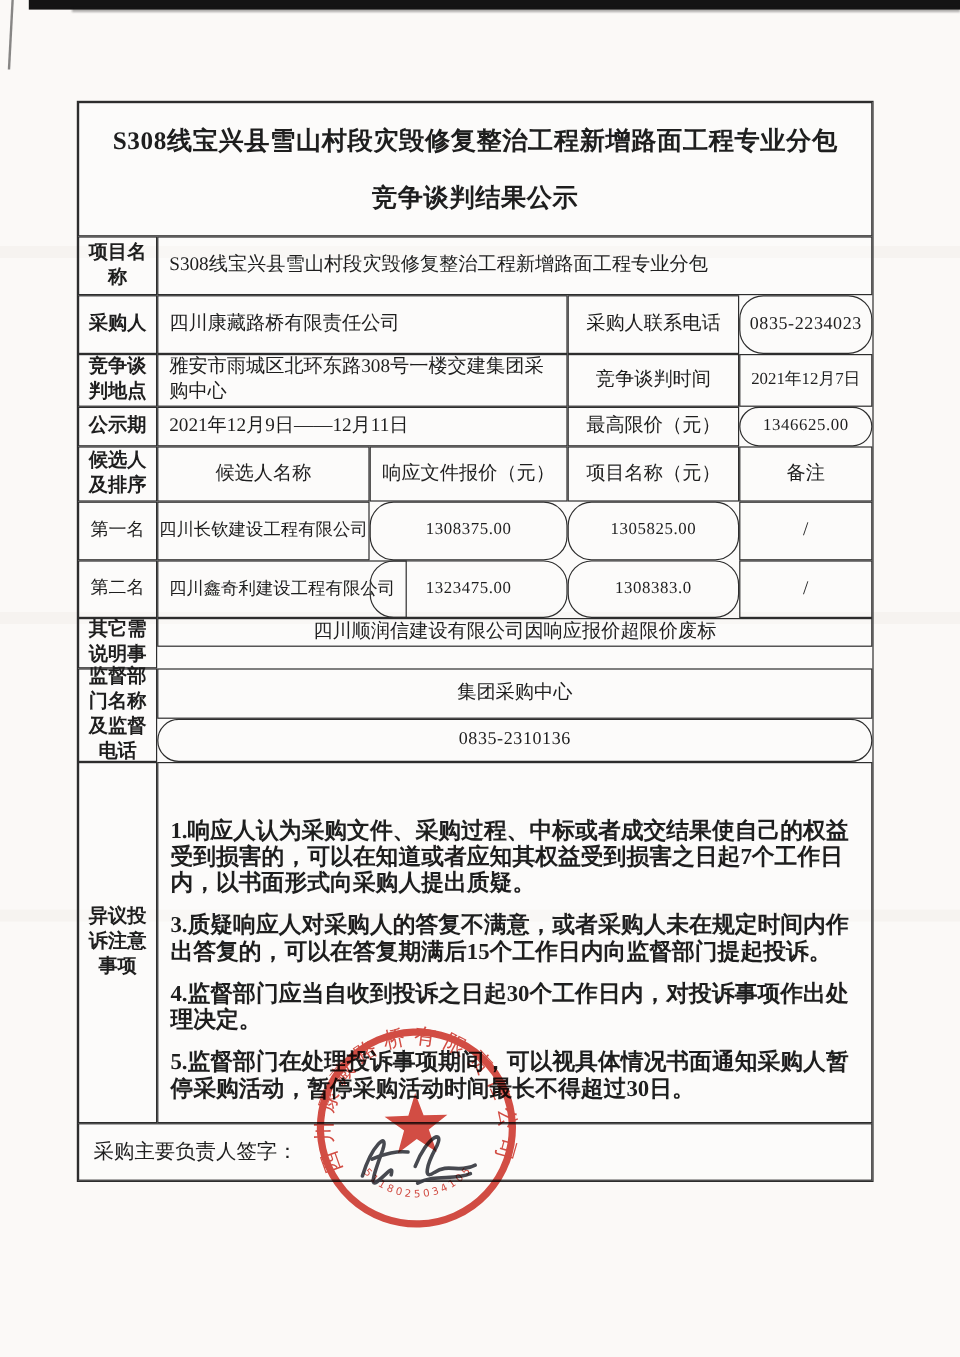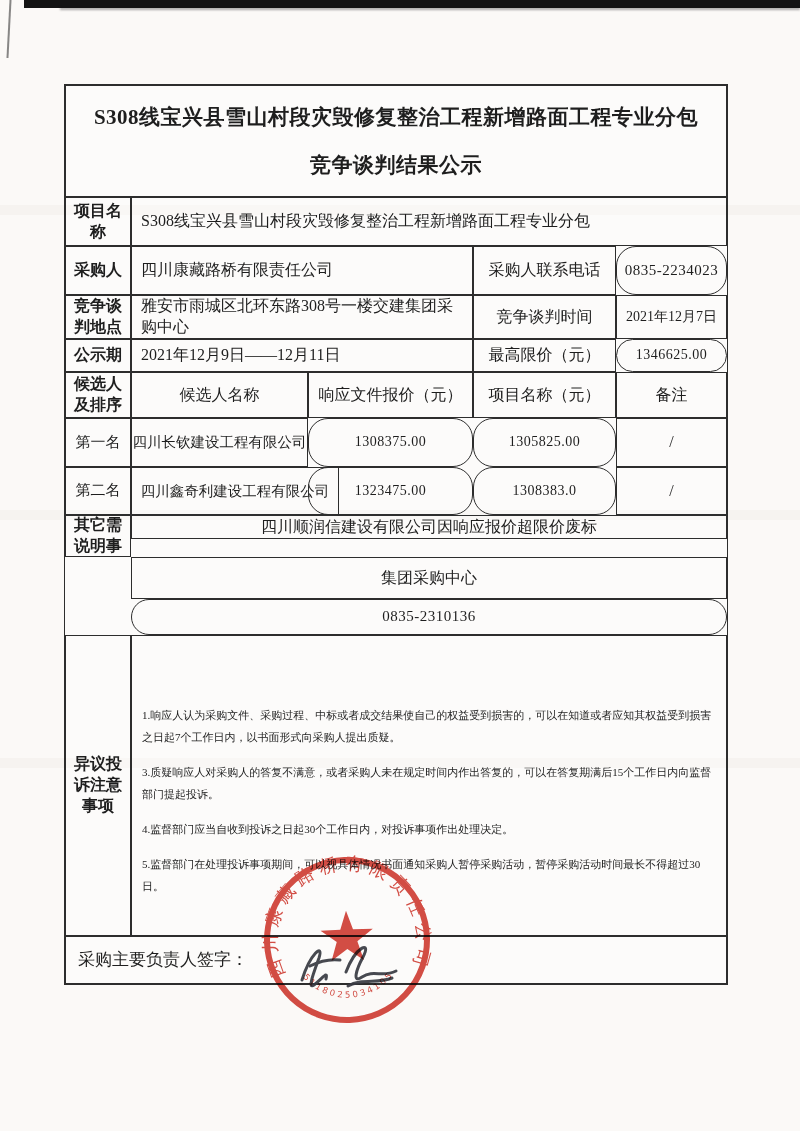--- a/index.html
+++ b/index.html
@@ -17,21 +17,21 @@
   .cell{
     position:absolute;box-sizing:border-box;border:1px solid #2d2d2d;
     display:flex;align-items:center;justify-content:center;
     text-align:center;font-size:16px;line-height:1.3;gap:13px;
   }
   .cell.lft{justify-content:flex-start;text-align:left;padding-left:9px;padding-right:6px;}
   .cell.lbl{padding:0 8px;font-weight:bold;}
   .num{font-size:14px;letter-spacing:.5px;border-radius:20px;}
   .title-cell{flex-direction:column;font-weight:bold;font-size:21px;line-height:35px;letter-spacing:.5px;}
   .obj-val{flex-direction:column;align-items:flex-start;justify-content:center;text-align:left;
-    font-size:11px;line-height:22px;padding:36px 10px 6px 10px;}
+    font-size:19px;line-height:22px;padding:36px 10px 6px 10px;font-weight:bold;}
   .sig-row{justify-content:flex-start;padding-left:12px;font-size:17px;text-align:right;}
   .stamp{position:absolute;left:261px;top:854px;width:172px;height:172px;z-index:3;
     mix-blend-mode:multiply;opacity:.88;transform:rotate(-2deg);}
   .signature{position:absolute;left:286px;top:926px;width:130px;height:78px;z-index:2;}
 </style>
 </head>
 <body>
 
 <div class="scan-top"></div>
 <div class="scan-top2"></div>
@@ -79,20 +79,21 @@
 
   <div class="cell" style="left:0;top:382px;width:66px;height:48px;font-size:15px">第二名</div>
   <div class="cell" style="left:66px;top:382px;width:208px;height:48px;font-size:14.5px">四川鑫奇利建设工程有限公司</div>
   <div class="cell num" style="left:243px;top:382px;width:165px;height:48px">1323475.00</div>
   <div class="cell num" style="left:408px;top:382px;width:143px;height:48px">1308383.0</div>
   <div class="cell" style="left:551px;top:382px;width:111px;height:48px">/</div>
 
   <div class="cell lbl" style="left:0;top:430px;width:66px;height:42px">其它需说明事</div>
   <div class="cell" style="left:66px;top:430px;width:596px;height:24px">四川顺润信建设有限公司因响应报价超限价废标</div>
 
+  <div class="cell lbl" style="left:0;top:472px;width:66px;height:78px">监督部门名称及监督电话</div>
   <div class="cell" style="left:66px;top:472px;width:596px;height:42px">集团采购中心</div>
   <div class="cell num" style="left:66px;top:514px;width:596px;height:36px;font-size:15px">0835-2310136</div>
 
   <div class="cell lbl" style="left:0;top:550px;width:66px;height:301px">异议投诉注意事项</div>
   <div class="cell obj-val" style="left:66px;top:550px;width:596px;height:301px">
     <div>1.响应人认为采购文件、采购过程、中标或者成交结果使自己的权益受到损害的，可以在知道或者应知其权益受到损害之日起7个工作日内，以书面形式向采购人提出质疑。</div>
     <div>3.质疑响应人对采购人的答复不满意，或者采购人未在规定时间内作出答复的，可以在答复期满后15个工作日内向监督部门提起投诉。</div>
     <div>4.监督部门应当自收到投诉之日起30个工作日内，对投诉事项作出处理决定。</div>
     <div>5.监督部门在处理投诉事项期间，可以视具体情况书面通知采购人暂停采购活动，暂停采购活动时间最长不得超过30日。</div>
   </div>

